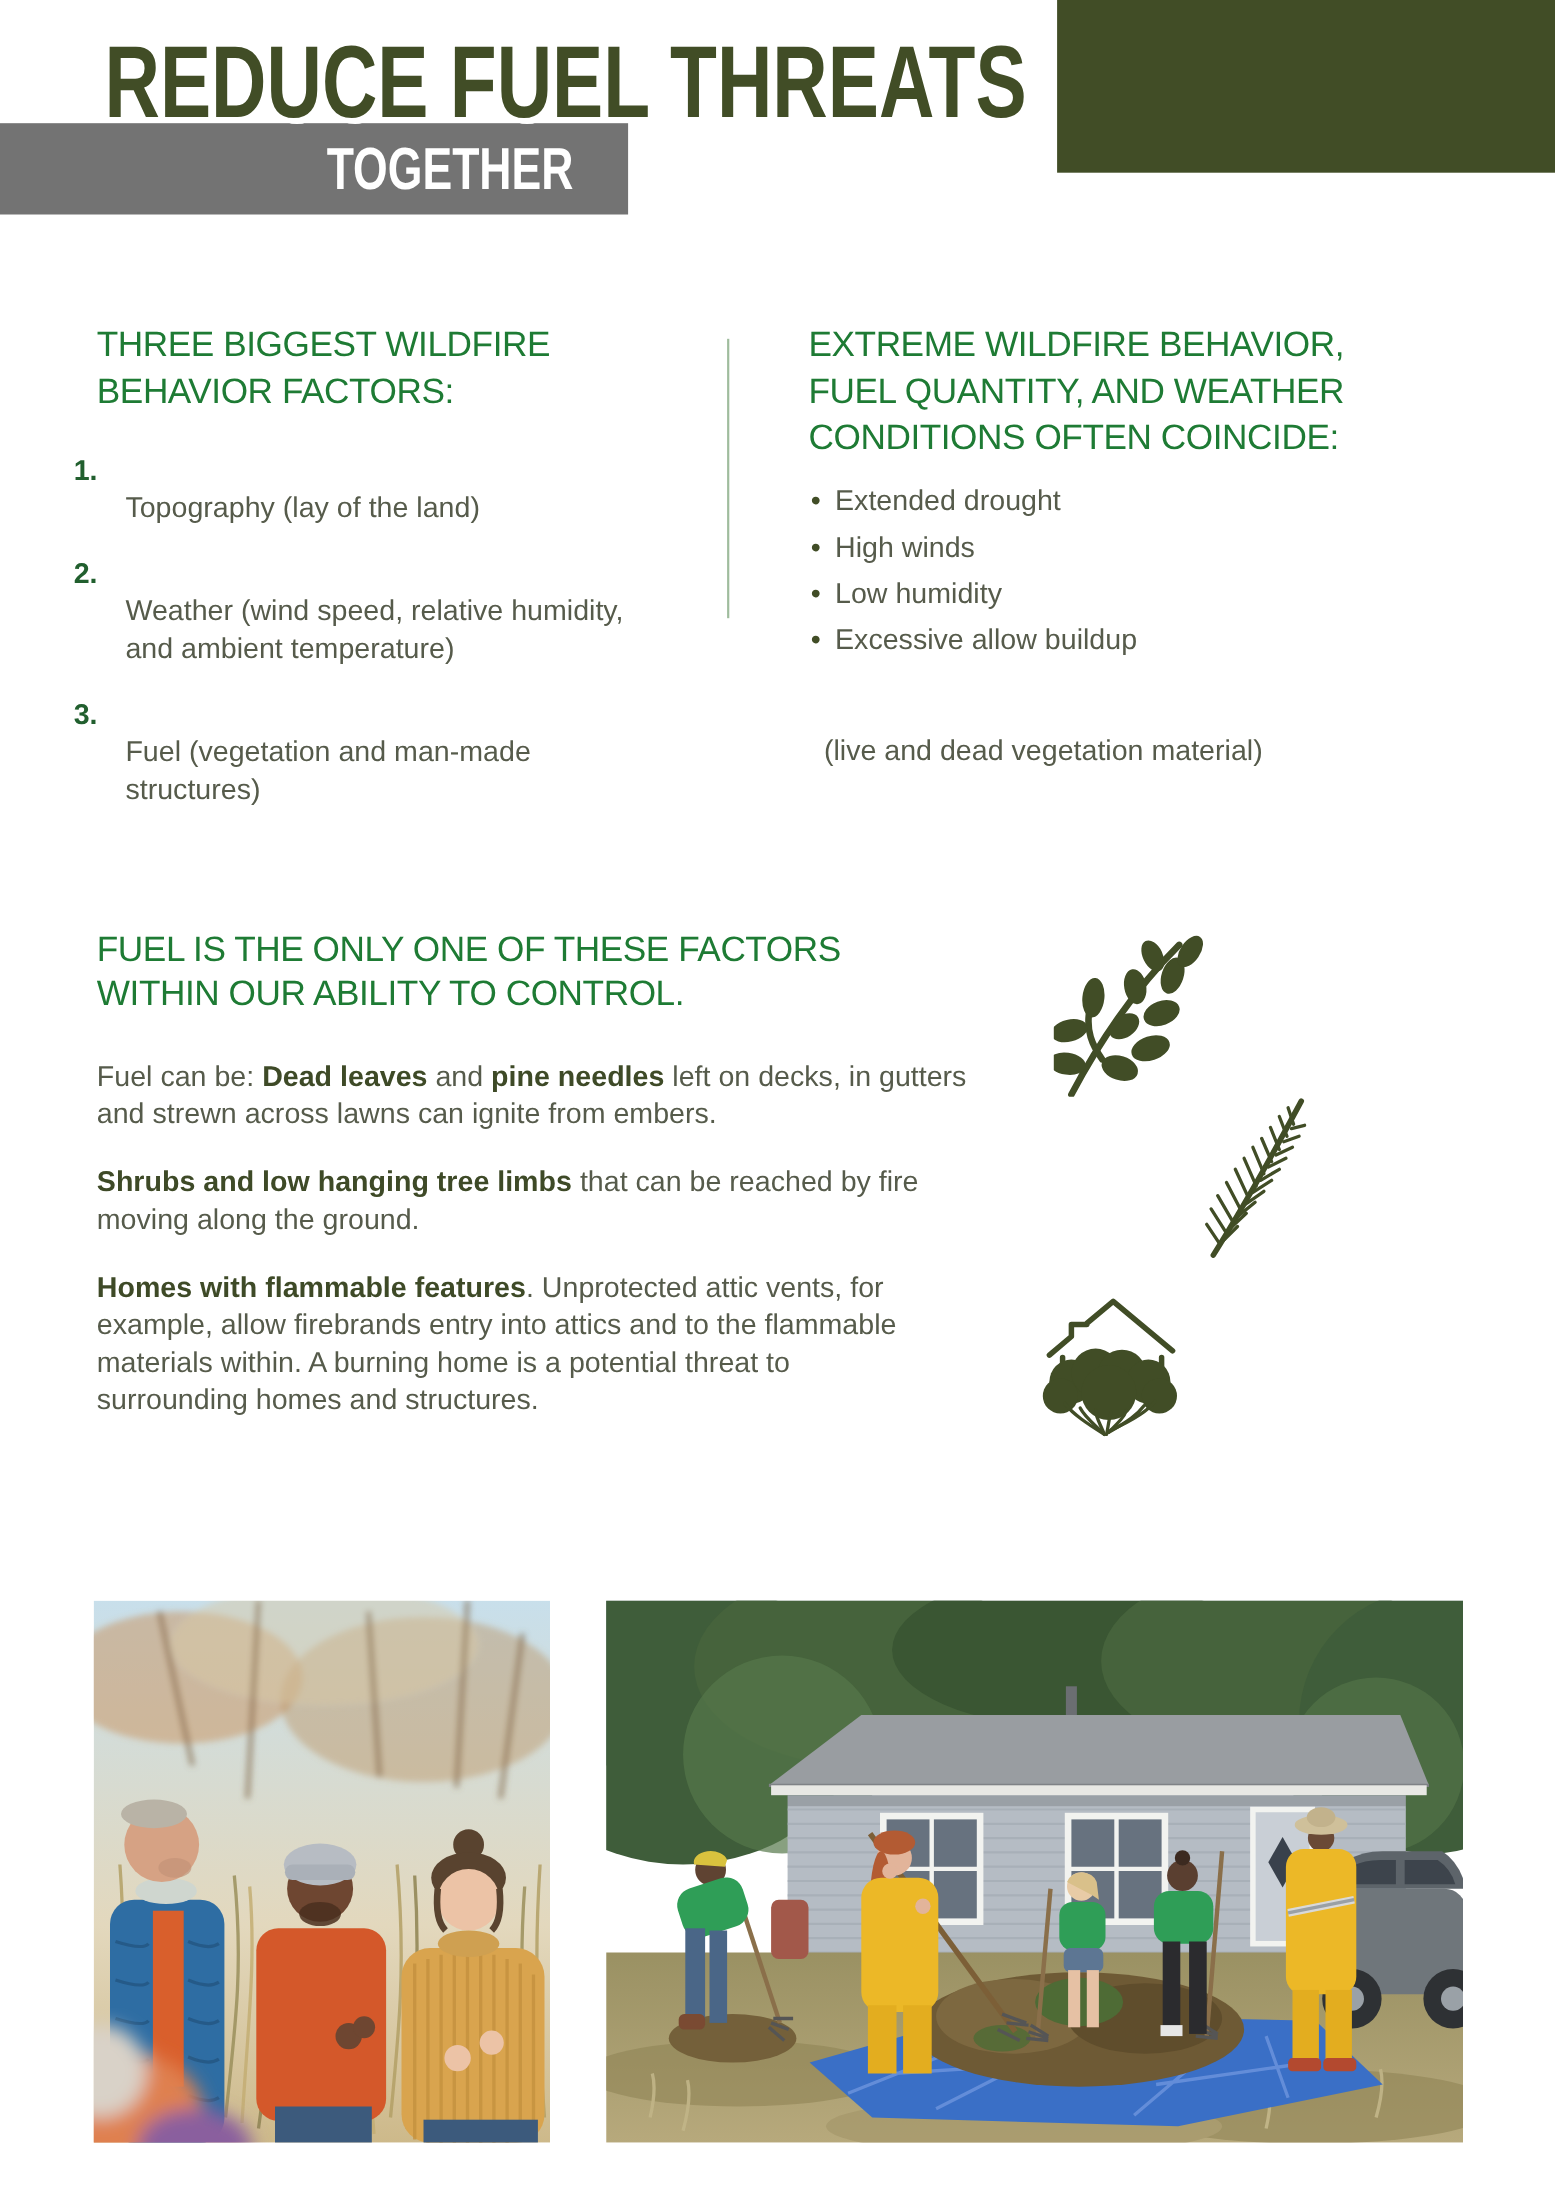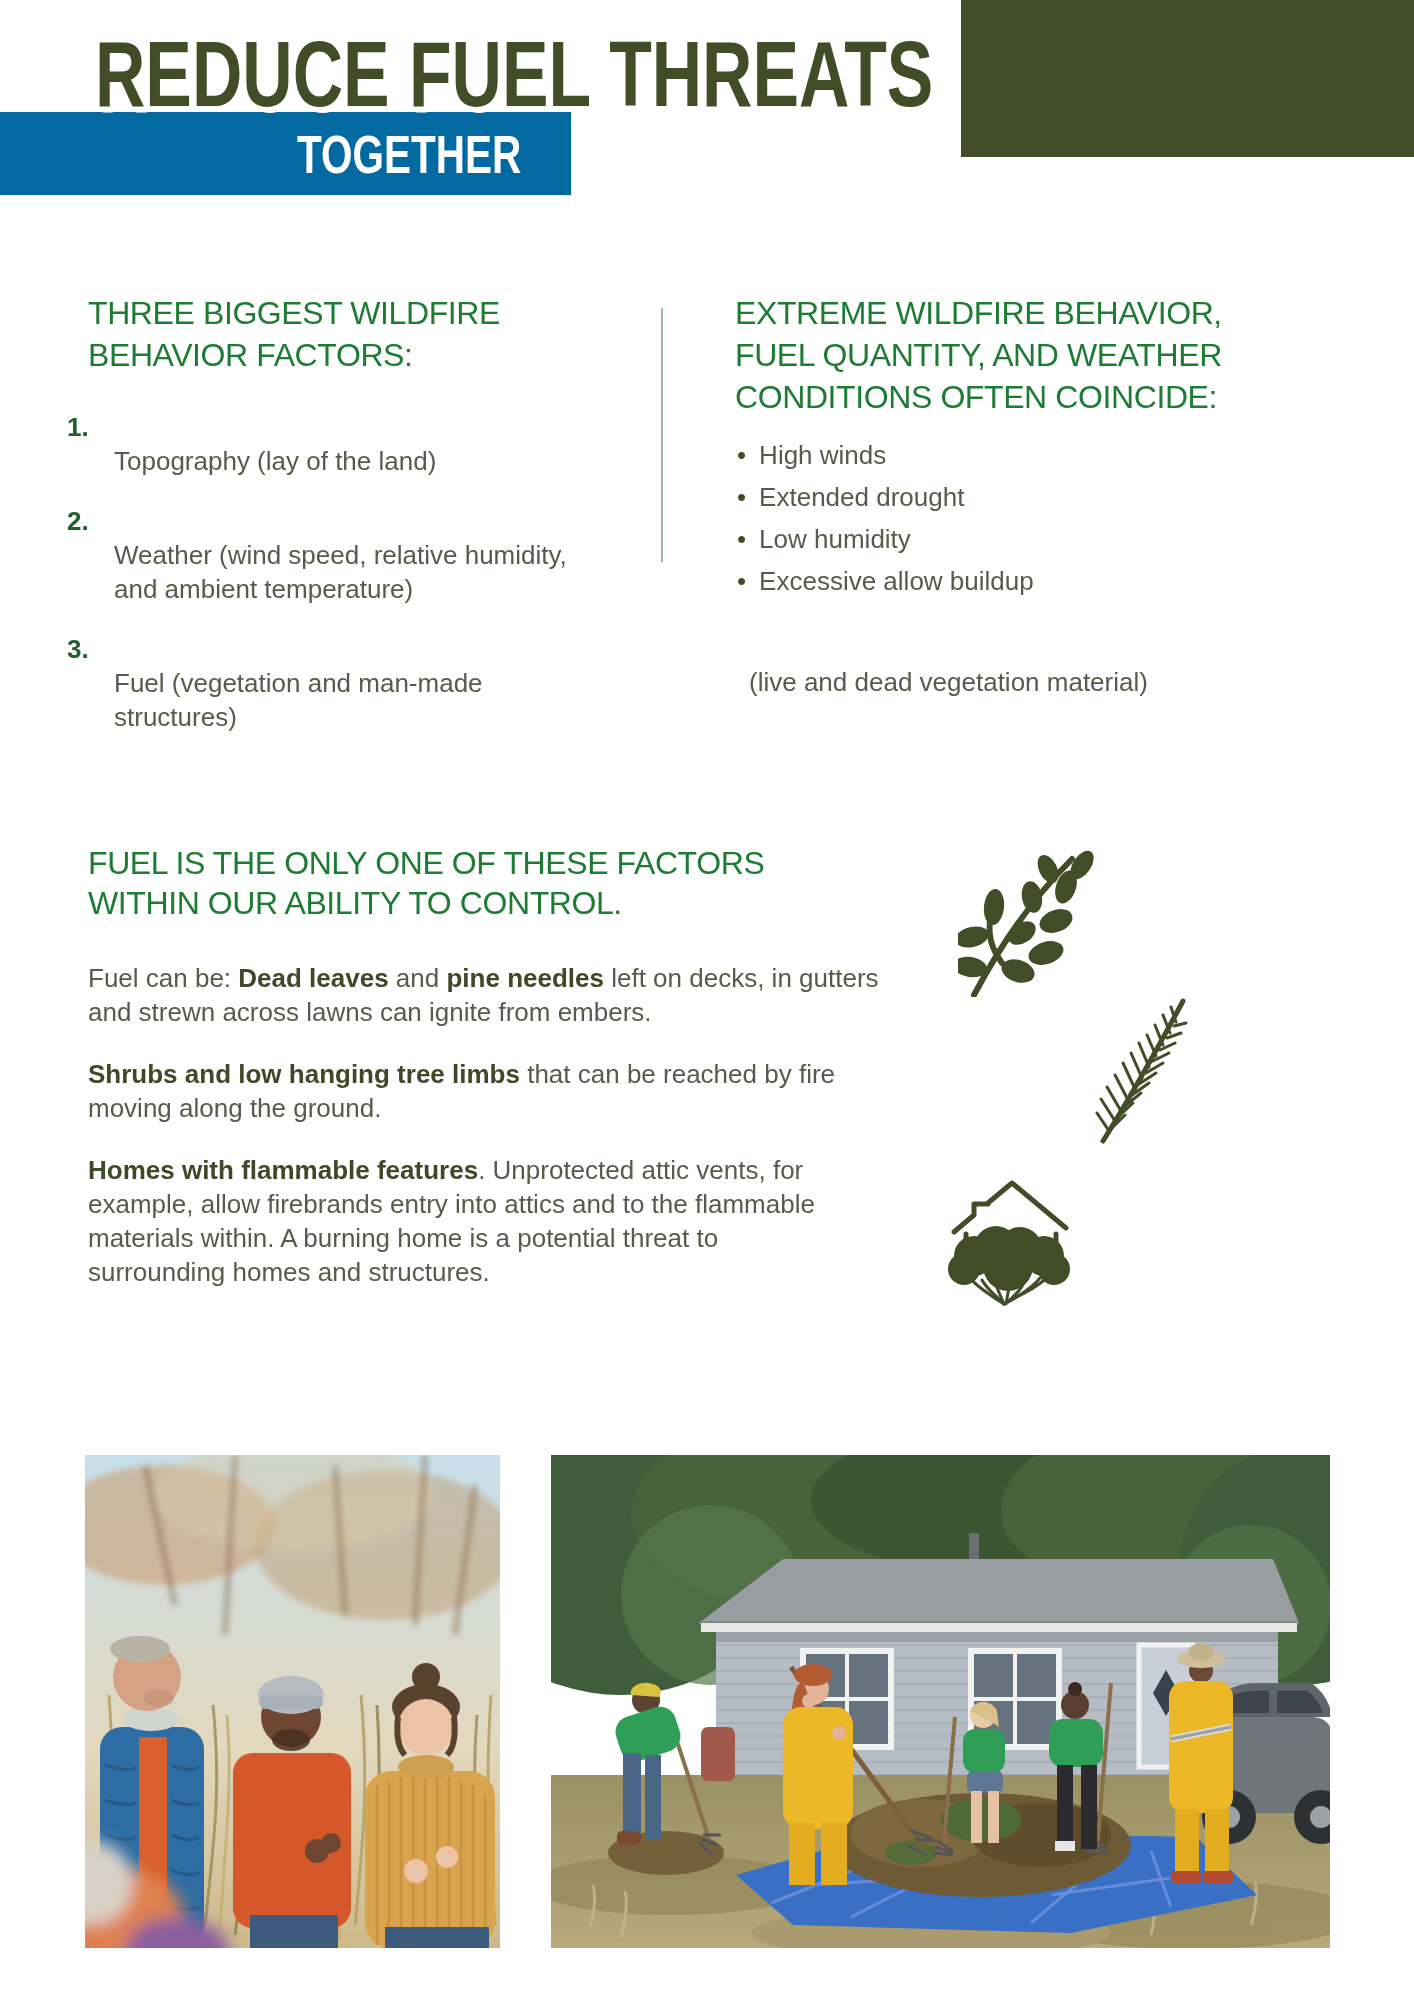--- a/index.html
+++ b/index.html
@@ -2,21 +2,21 @@
 <html><head>
 <meta charset="utf-8">
 <style>
   html,body{margin:0;padding:0;background:#ffffff;}
   #page{
     position:relative;width:1414px;height:2000px;margin:0 auto;background:#ffffff;
     font-family:"Liberation Sans", sans-serif;overflow:hidden;
   }
   
   .corner-block{position:absolute;left:961px;top:0;width:453px;height:157px;background:#414d26;}
-  .together-bar{position:absolute;left:0;top:112px;width:571px;height:83px;background:#0369a1;}
+  .together-bar{position:absolute;left:0;top:112px;width:571px;height:83px;background:#737373;}
   .together-label{
     position:absolute;left:297px;top:15px;color:#ffffff;font-weight:700;font-size:54px;line-height:54px;
     transform:scaleX(.75);transform-origin:left top;white-space:nowrap;letter-spacing:0;
   }
   .main-title{
     position:absolute;left:95px;top:28px;color:#414d26;font-weight:700;font-size:93px;line-height:93px;
     transform:scaleX(.75);transform-origin:left top;white-space:nowrap;letter-spacing:0;
     text-shadow:4px 6px 0 #ffffff;z-index:3;
   }
   
@@ -74,24 +74,24 @@
     </li>
   </ol>
 
   <div class="col-divider"></div>
 
   <div class="h-green right-heading">EXTREME WILDFIRE BEHAVIOR,
 FUEL QUANTITY, AND WEATHER
 CONDITIONS OFTEN COINCIDE:</div>
   <ul class="bullet-list body-text">
     <li>
+        <span>Extended drought</span>
+      </li>
+    <li>
         <span>High winds</span>
-      </li>
-    <li>
-        <span>Extended drought</span>
       </li>
     <li>
         <span>Low humidity</span>
       </li>
     <li>
         <span>Excessive allow buildup</span>
       </li>
   </ul>
   <div class="coincide-note body-text">(live and dead vegetation material)</div>
 

